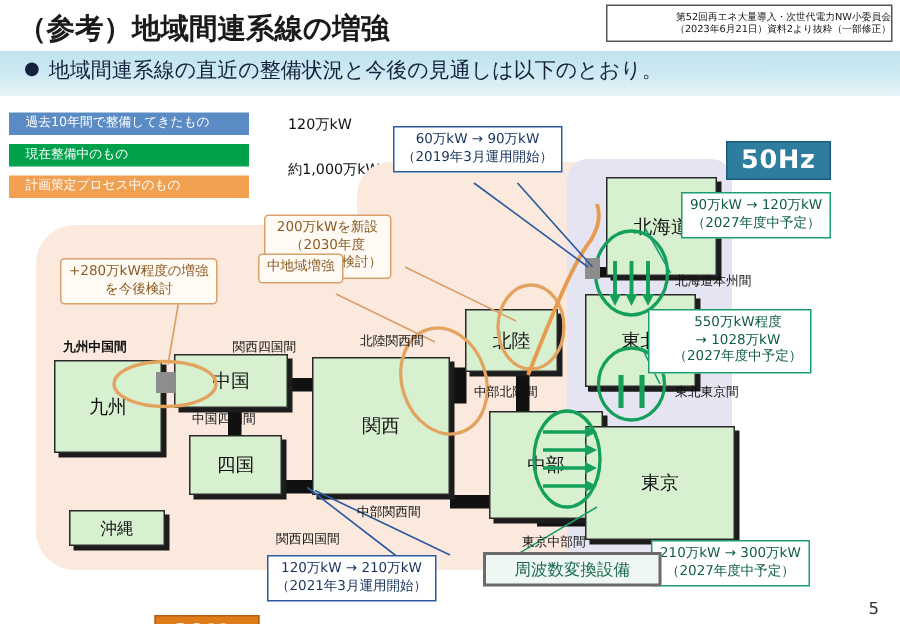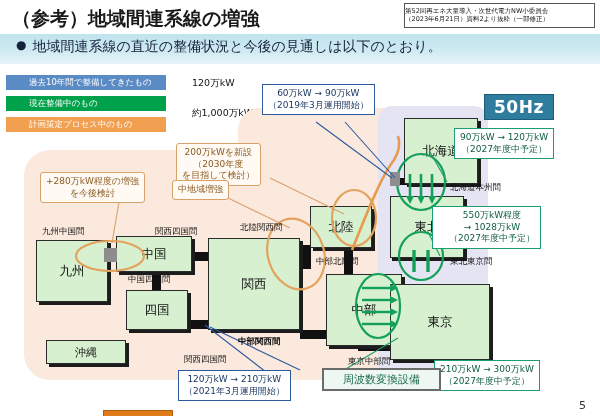--- a/index.html
+++ b/index.html
@@ -11,40 +11,40 @@
 
   
   .title{
     position:absolute;left:12px;top:6px;
     font-size:19px;font-weight:bold;color:#1a1a1a;letter-spacing:0px;
     white-space:nowrap;
   }
   .ref-box{
     position:absolute;left:404px;top:3px;width:191px;height:25px;
     border:1px solid #555;background:#fff;box-sizing:border-box;
-    display:flex;flex-direction:column;align-items:flex-start;justify-content:center;
+    display:flex;flex-direction:column;align-items:flex-end;justify-content:center;
     line-height:1.15;
   }
   .ref-box div{font-size:6.5px;color:#111;white-space:nowrap;}
 
   .bullet-band{
     position:absolute;left:0;top:34px;width:600px;height:30px;
     background:linear-gradient(to bottom,#bfe4ee 0%,#cfeaf2 55%,#e6f4f8 100%);
   }
   .bullet-text{
     position:absolute;left:16px;top:38px;
     font-size:14px;color:#16213d;white-space:nowrap;font-weight:normal;
   }
   .bullet-dot{display:inline-block;margin-right:6px;font-size:12px;vertical-align:2px;}
 
   
   .legend{position:absolute;left:6px;top:75px;width:250px;height:62px;}
   .lg-bar{
     position:absolute;left:0;width:160px;height:15px;
-    color:#fff;font-size:8.5px;line-height:15px;padding-left:23px;
+    color:#fff;font-size:8.5px;line-height:15px;padding-left:11px;
     box-sizing:border-box;white-space:nowrap;
   }
   .lg1{top:0;background:#5b8bc4;}
   .lg2{top:21px;background:#00a14b;}
   .lg3{top:42px;background:#f0a050;}
   .lg-val{position:absolute;font-size:9.5px;color:#111;white-space:nowrap;}
   .lgv1{left:186px;top:2px;}
   .lgv2{left:186px;top:32px;}
 
   
@@ -142,21 +142,21 @@
   <div class="tie" style="left:302px;top:245px;width:9px;height:24px;"></div>
   <div class="tie" style="left:344px;top:248px;width:9px;height:26px;"></div>
   <div class="tie" style="left:300px;top:330px;width:28px;height:9px;"></div>
   <div class="tie" style="left:392px;top:178px;width:62px;height:7px;"></div>
   <div class="tie" style="left:392px;top:254px;width:62px;height:7px;"></div>
   <div class="tie" style="left:358px;top:344px;width:60px;height:7px;"></div>
 
   <div class="region" style="left:36px;top:240px;width:72px;height:62px;">九州</div>
   <div class="region" style="left:116px;top:236px;width:76px;height:36px;">中国</div>
   <div class="region" style="left:126px;top:290px;width:62px;height:40px;">四国</div>
-  <div class="region small" style="left:46px;top:340px;width:80px;height:24px;">沖縄</div>
+  <div class="region small" style="left:46px;top:340px;width:64px;height:24px;">沖縄</div>
   <div class="region" style="left:208px;top:238px;width:92px;height:92px;">関西</div>
   <div class="region" style="left:310px;top:206px;width:62px;height:42px;">北陸</div>
   <div class="region" style="left:404px;top:118px;width:74px;height:66px;">北海道</div>
   <div class="region" style="left:326px;top:274px;width:76px;height:72px;">中部</div>
   <div class="region" style="left:390px;top:196px;width:74px;height:62px;">東北</div>
   <div class="region" style="left:390px;top:284px;width:100px;height:76px;">東京</div>
 
   <svg class="overlay" viewBox="0 0 600 416">
 
     <g stroke="#14a05a" stroke-width="2.6" fill="none">
@@ -216,27 +216,27 @@
       <path d="M 334 376 L 398 338"></path>
     </g>
 
     <g stroke="#d9a06a" stroke-width="1.1" fill="none">
       <path d="M 270 178 L 344 214"></path>
       <path d="M 120 196 L 112 243"></path>
       <path d="M 224 196 L 290 228"></path>
     </g>
   </svg>
 
-  <div class="maplab" style="left:42px;top:226px;">九州中国間</div>
+  <div class="maplab" style="left:42px;top:226px;font-weight:bold;">九州中国間</div>
   <div class="maplab" style="left:128px;top:274px;">中国四国間</div>
   <div class="maplab" style="left:155px;top:226px;">関西四国間</div>
   <div class="maplab" style="left:184px;top:354px;">関西四国間</div>
   <div class="maplab" style="left:240px;top:222px;">北陸関西間</div>
   <div class="maplab" style="left:316px;top:256px;">中部北陸間</div>
-  <div class="maplab" style="left:238px;top:336px;font-weight:bold;">中部関西間</div>
+  <div class="maplab" style="left:238px;top:336px;">中部関西間</div>
   <div class="maplab" style="left:450px;top:182px;">北海道本州間</div>
   <div class="maplab" style="left:450px;top:256px;">東北東京間</div>
   <div class="maplab" style="left:348px;top:356px;">東京中部間</div>
 
   <div class="callout co-blue" style="left:262px;top:84px;">
     <div>60万kW → 90万kW</div>
     <div>（2019年3月運用開始）</div>
   </div>
 
   <div class="callout co-green" style="left:454px;top:128px;">
@@ -264,21 +264,21 @@
     <div>200万kWを新設</div>
     <div>（2030年度</div>
     <div>を目指して検討）</div>
   </div>
 
   <div class="callout co-orange" style="left:40px;top:172px;">
     <div>+280万kW程度の増強</div>
     <div>を今後検討</div>
   </div>
 
-  <div class="callout co-orange" style="left:172px;top:180px;">
+  <div class="callout co-orange" style="left:172px;top:169px;">
     <div>中地域増強</div>
   </div>
 
   <div class="hz-badge hz50">50Hz</div>
   <div class="hz-badge hz60">60Hz</div>
 
   <div class="fc-box">周波数変換設備</div>
 
   <div class="pagenum">5</div>
 </div>

